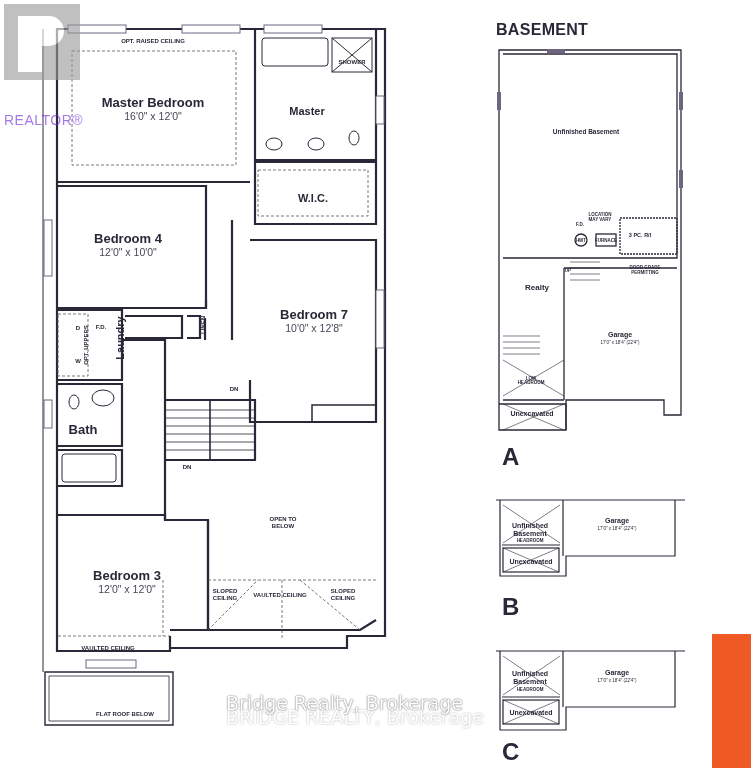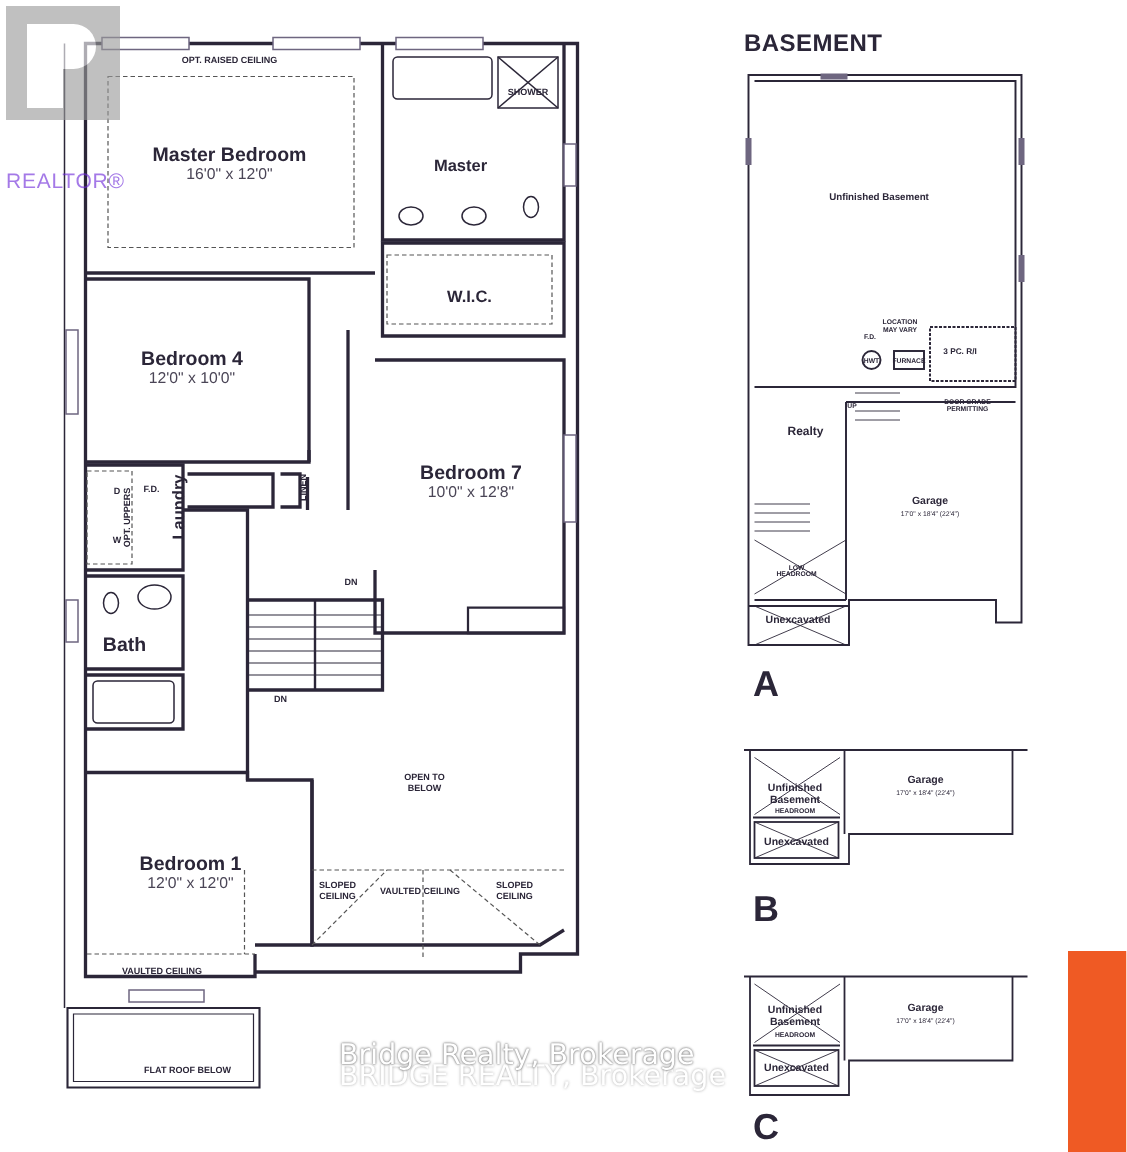--- a/index.html
+++ b/index.html
@@ -195,21 +195,21 @@
   <div class="lbl room" style="left:83px;top:422px;">Bath</div>
   <div class="lbl small" style="left:234px;top:386px;">DN</div>
   <div class="lbl small" style="left:187px;top:464px;">DN</div>
   <div class="lbl small" style="left:283px;top:516px;">OPEN TO</div>
   <div class="lbl small" style="left:283px;top:523px;">BELOW</div>
   <div class="lbl small" style="left:225px;top:588px;">SLOPED</div>
   <div class="lbl small" style="left:225px;top:595px;">CEILING</div>
   <div class="lbl small" style="left:280px;top:592px;">VAULTED CEILING</div>
   <div class="lbl small" style="left:343px;top:588px;">SLOPED</div>
   <div class="lbl small" style="left:343px;top:595px;">CEILING</div>
-  <div class="lbl room" style="left:127px;top:568px;">Bedroom 1</div>
+  <div class="lbl room" style="left:127px;top:568px;">Bedroom 3</div>
   <div class="lbl dim" style="left:127px;top:583px;">12'0" x 12'0"</div>
   <div class="lbl small" style="left:108px;top:645px;">VAULTED CEILING</div>
   <div class="lbl small" style="left:125px;top:711px;">FLAT ROOF BELOW</div>
 </div>
 
 <div>
   <div class="abs sec-title" style="left:496px;top:21px;">BASEMENT</div>
 
   <div class="lbl" style="left:586px;top:128px;font-size:6.5px;">Unfinished Basement</div>
   <div class="lbl tiny" style="left:600px;top:212px;">LOCATION</div>

